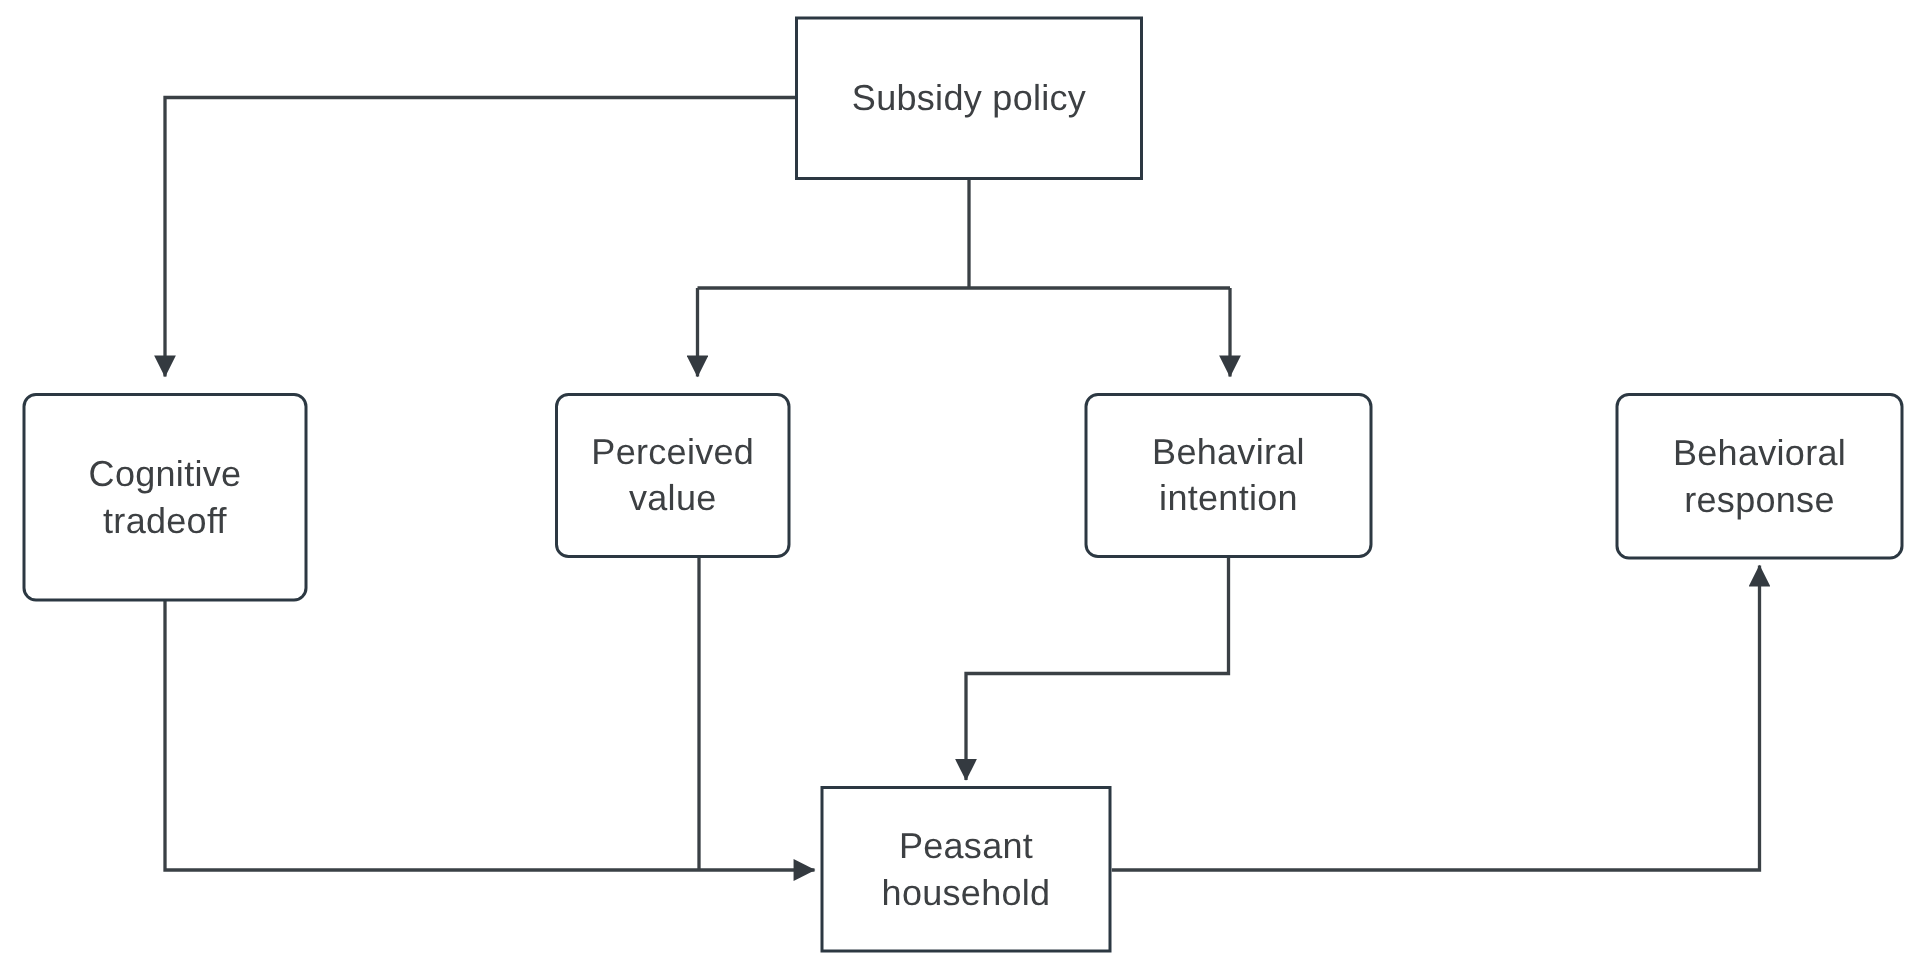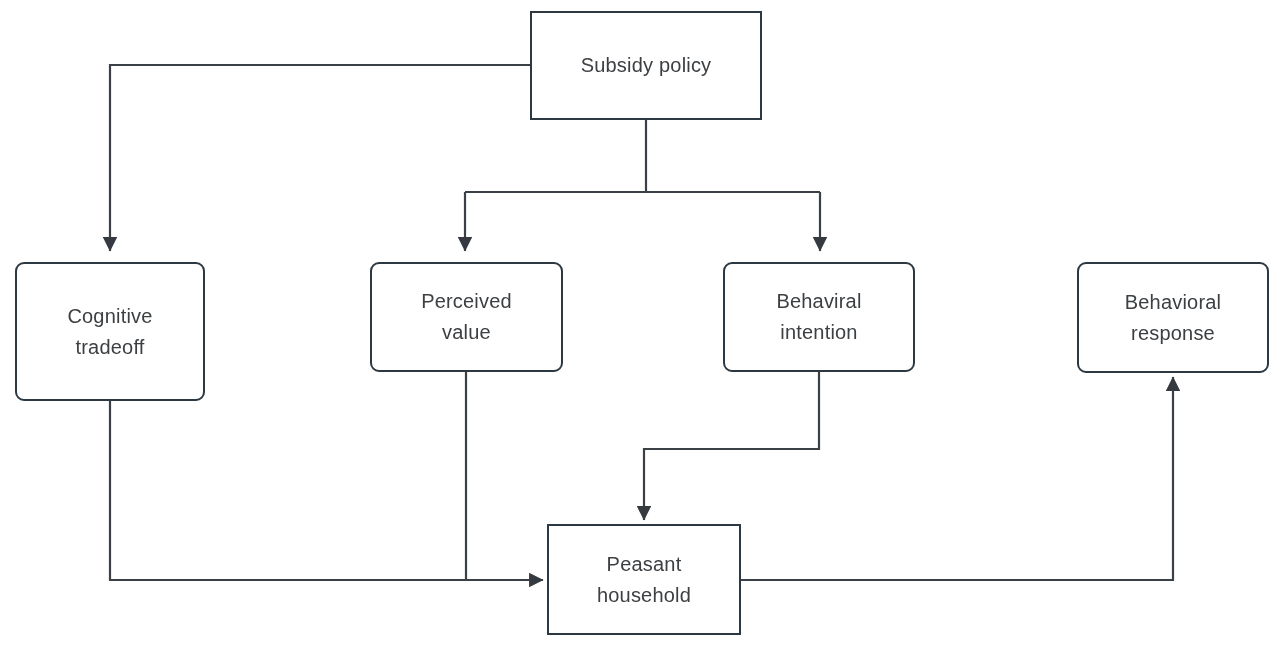--- a/index.html
+++ b/index.html
@@ -31,32 +31,32 @@
     position: absolute;
     background: #ffffff;
     border: 2.2px solid #2c3842;
     display: flex;
     align-items: center;
     justify-content: center;
     text-align: center;
     box-sizing: border-box;
   }
   .node .label {
-    font-size: 20px;
+    font-size: 24px;
     line-height: 31px;
     color: #3d4043;
     white-space: pre-line;
     letter-spacing: 0.2px;
   }
   .rounded { border-radius: 9px; }
   .square  { border-radius: 0; }
 
   #node-subsidy-policy     { left: 530px;  top: 11px;  width: 232px; height: 109px; }
   #node-cognitive-tradeoff { left: 15px;   top: 262px; width: 190px; height: 139px; }
-  #node-perceived-value    { left: 370px;  top: 262px; width: 193px; height: 110px; }
+  #node-perceived-value    { left: 370px;  top: 262px; width: 157px; height: 110px; }
   #node-behaviral-intention{ left: 723px;  top: 262px; width: 192px; height: 110px; }
   #node-behavioral-response{ left: 1077px; top: 262px; width: 192px; height: 111px; }
   #node-peasant-household  { left: 547px;  top: 524px; width: 194px; height: 111px; }
 </style>
 </head>
 <body>
 
 <div id="canvas">
 
   <svg id="edges-svg" viewBox="0 0 1280 649" xmlns="http://www.w3.org/2000/svg">

